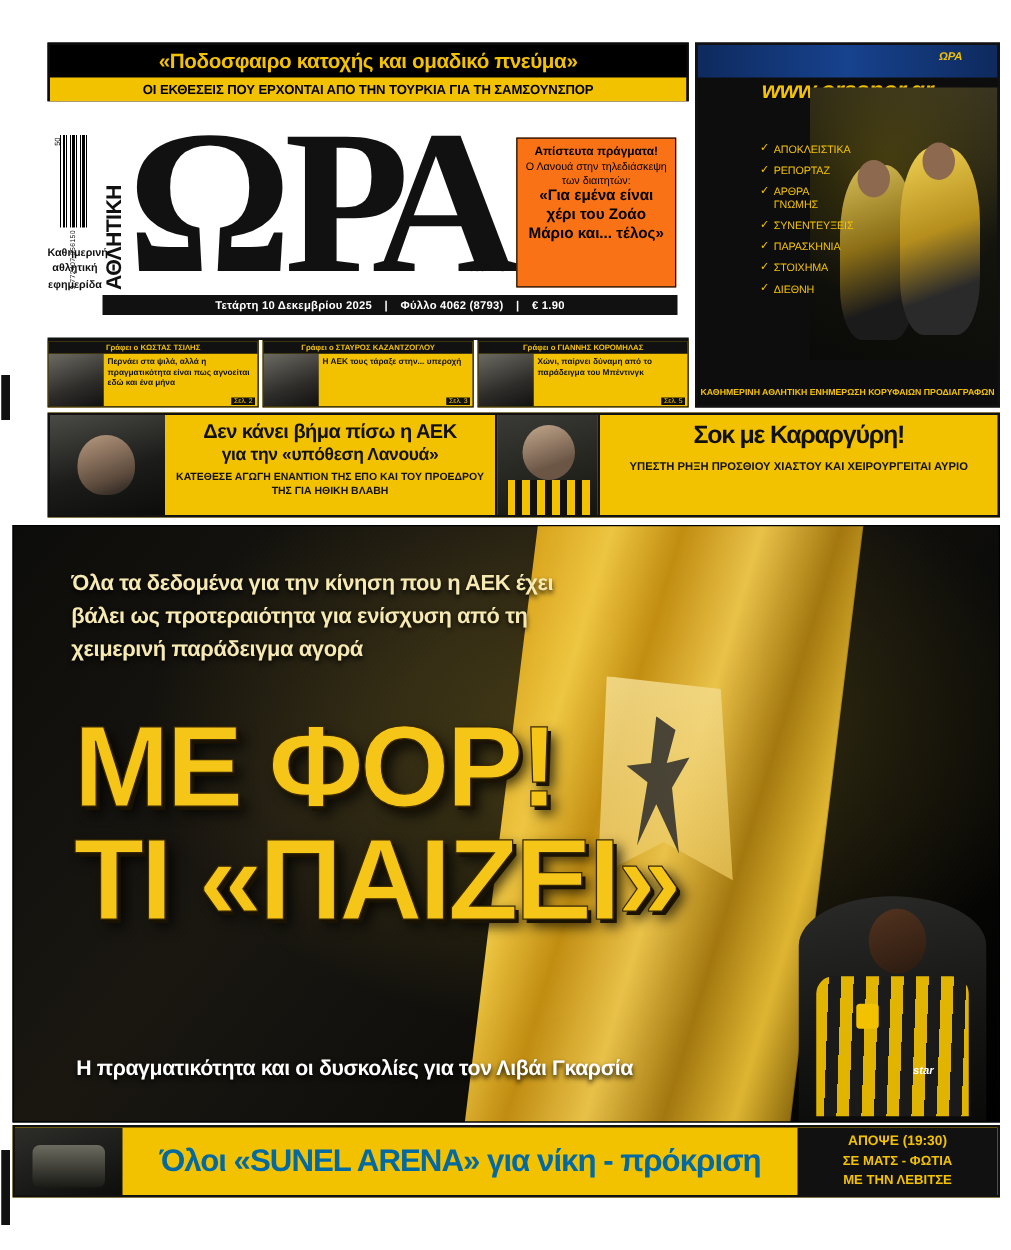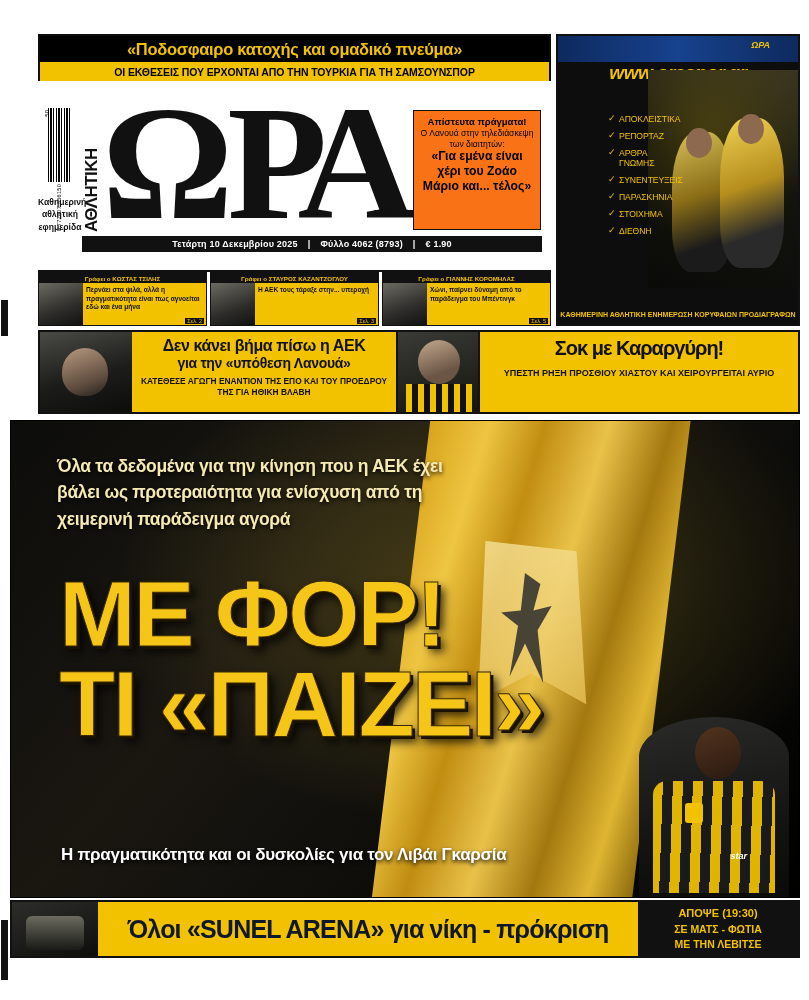--- a/index.html
+++ b/index.html
@@ -501,21 +501,21 @@
     position: absolute; left: 14px; top: 14px;
     width: 58px; height: 34px;
     background: linear-gradient(180deg,#6b6b60,#1a1a16);
     border-radius: 6px;
   }
   .bb-main {
     flex: 1;
     display: flex; align-items: center; justify-content: center;
     font-size: 25px;
     font-weight: bold;
-    color: #0f172a;
+    color: #0369a1;
     letter-spacing: -0.8px;
   }
   .bb-right {
     width: 160px;
     background: #111;
     color: #f2c200;
     display: flex; flex-direction: column;
     align-items: center; justify-content: center;
     font-size: 10.5px;
     font-weight: bold;

